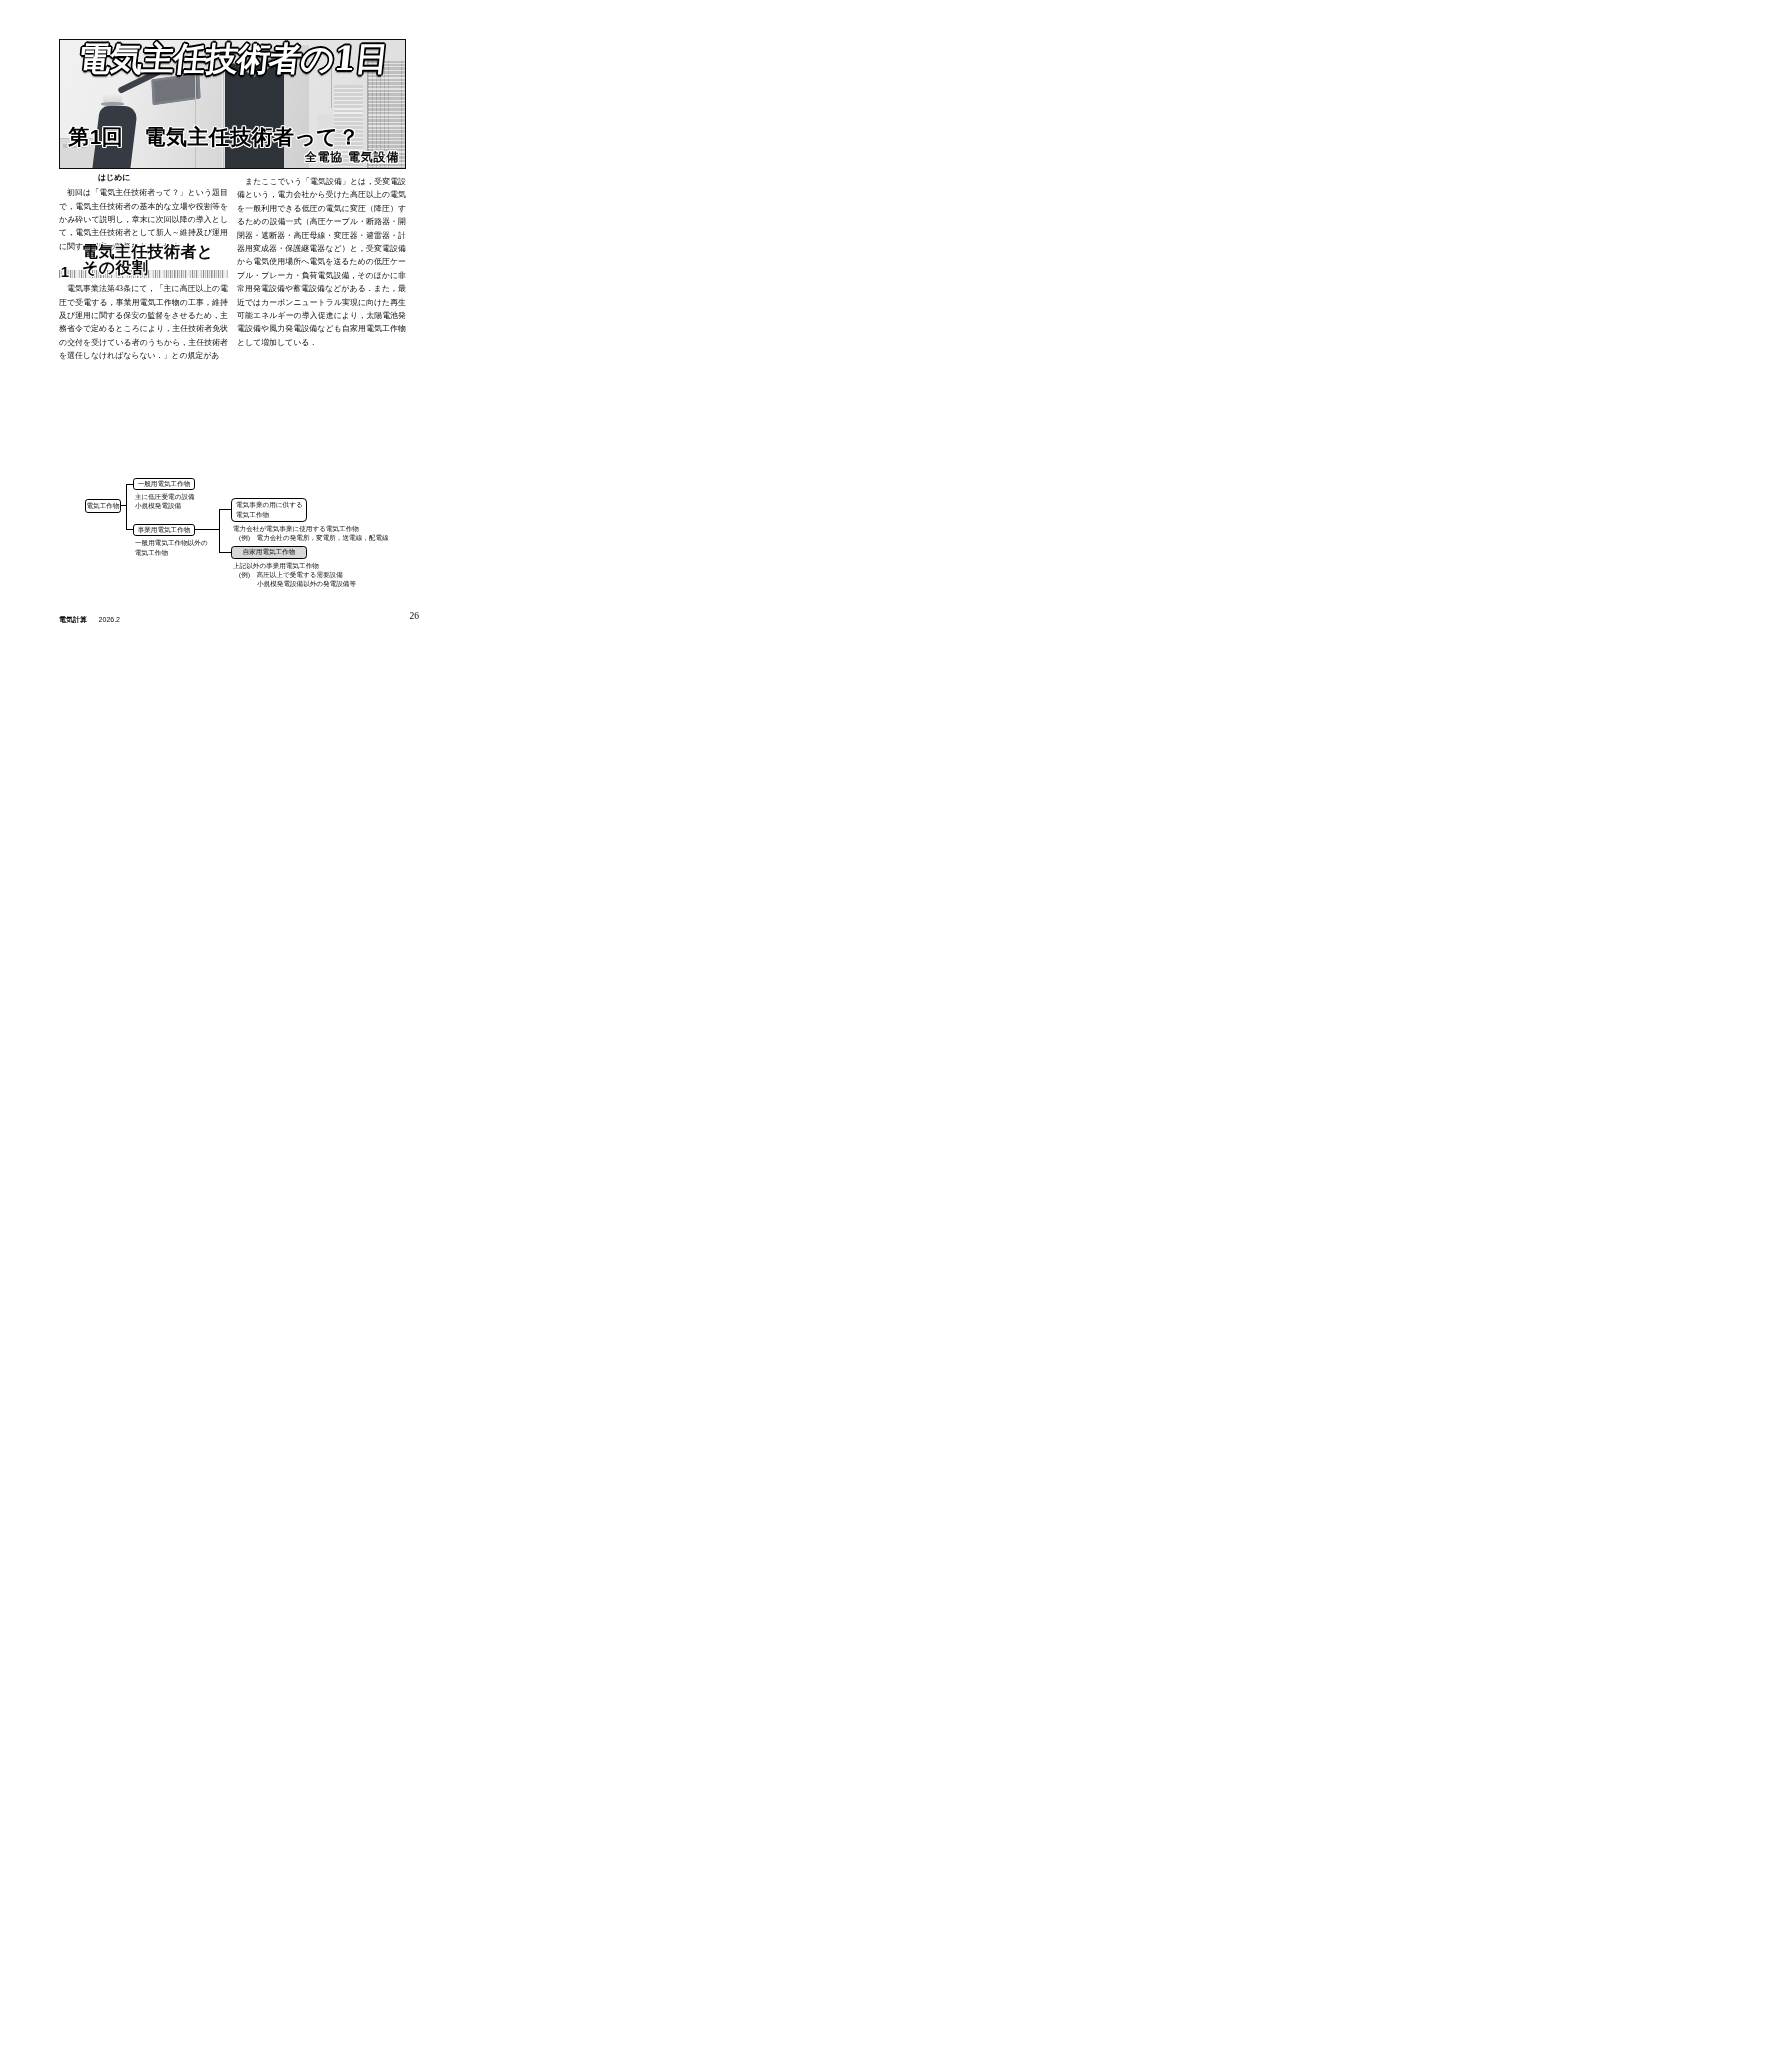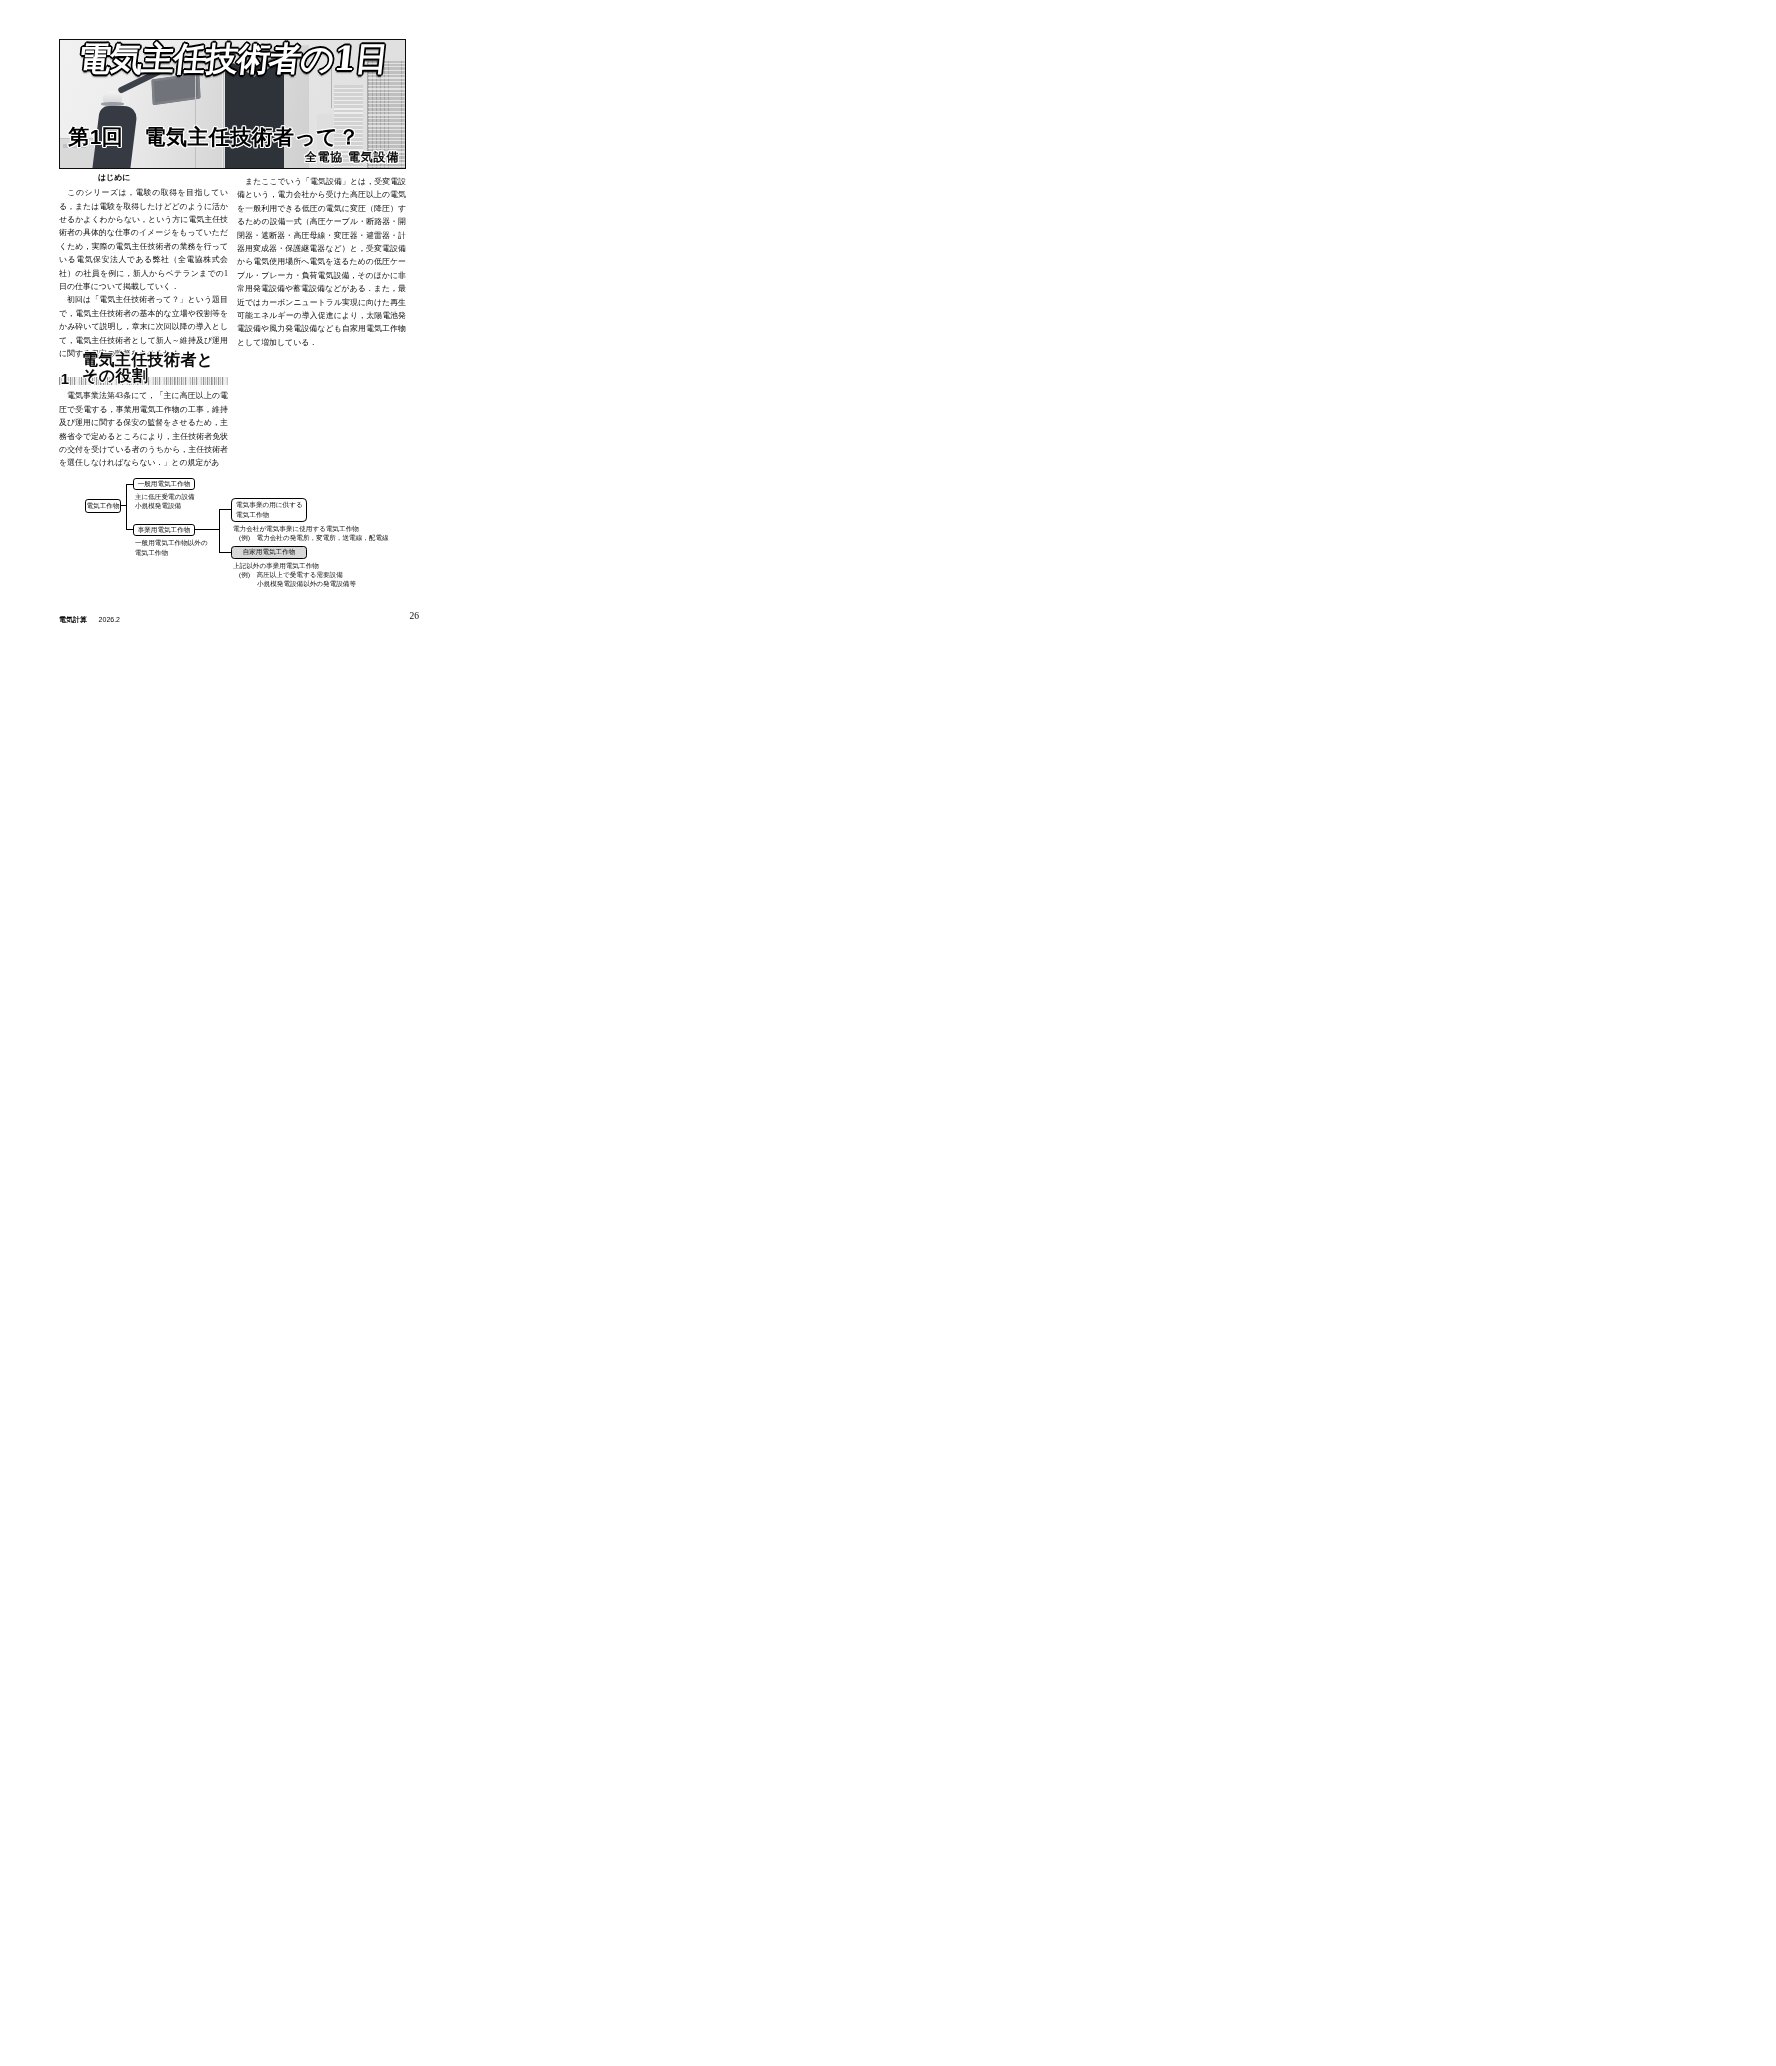--- a/index.html
+++ b/index.html
@@ -158,21 +158,20 @@
       <div class="wr-helmet"></div>
     </div>
 
     <div class="series-title">電気主任技術者の1日</div>
     <div class="episode-title">第1回　電気主任技術者って？</div>
     <div class="company-name">全電協 電気設備</div>
   </div>
 
   <div class="col col-left">
     <h2 class="intro-heading">はじめに</h2>
-    <p class="body">　このシリーズは，電験の取得を目指している，または電験を取得したけどどのように活かせるかよくわからない，という方に電気主任技術者の具体的な仕事のイメージをもっていただくため，実際の電気主任技術者の業務を行っている電気保安法人である弊社（全電協株式会社）の社員を例に，新人からベテランまでの1日の仕事について掲載していく．</p>
     <p class="body">　初回は「電気主任技術者って？」という題目で，電気主任技術者の基本的な立場や役割等をかみ砕いて説明し，章末に次回以降の導入として，電気主任技術者として新人～維持及び運用に関する保安の監督をさせるため．</p>
     <div class="sec-heading">
       <div class="sec-stripes"></div>
       <span class="sec-num">1</span>
       <span class="sec-title">電気主任技術者とその役割</span>
     </div>
     <p class="body">　電気事業法第43条にて，「主に高圧以上の電圧で受電する，事業用電気工作物の工事，維持及び運用に関する保安の監督をさせるため，主務省令で定めるところにより，主任技術者免状の交付を受けている者のうちから，主任技術者を選任しなければならない．」との規定があ</p>
   </div>
 
   <div class="col col-right">

